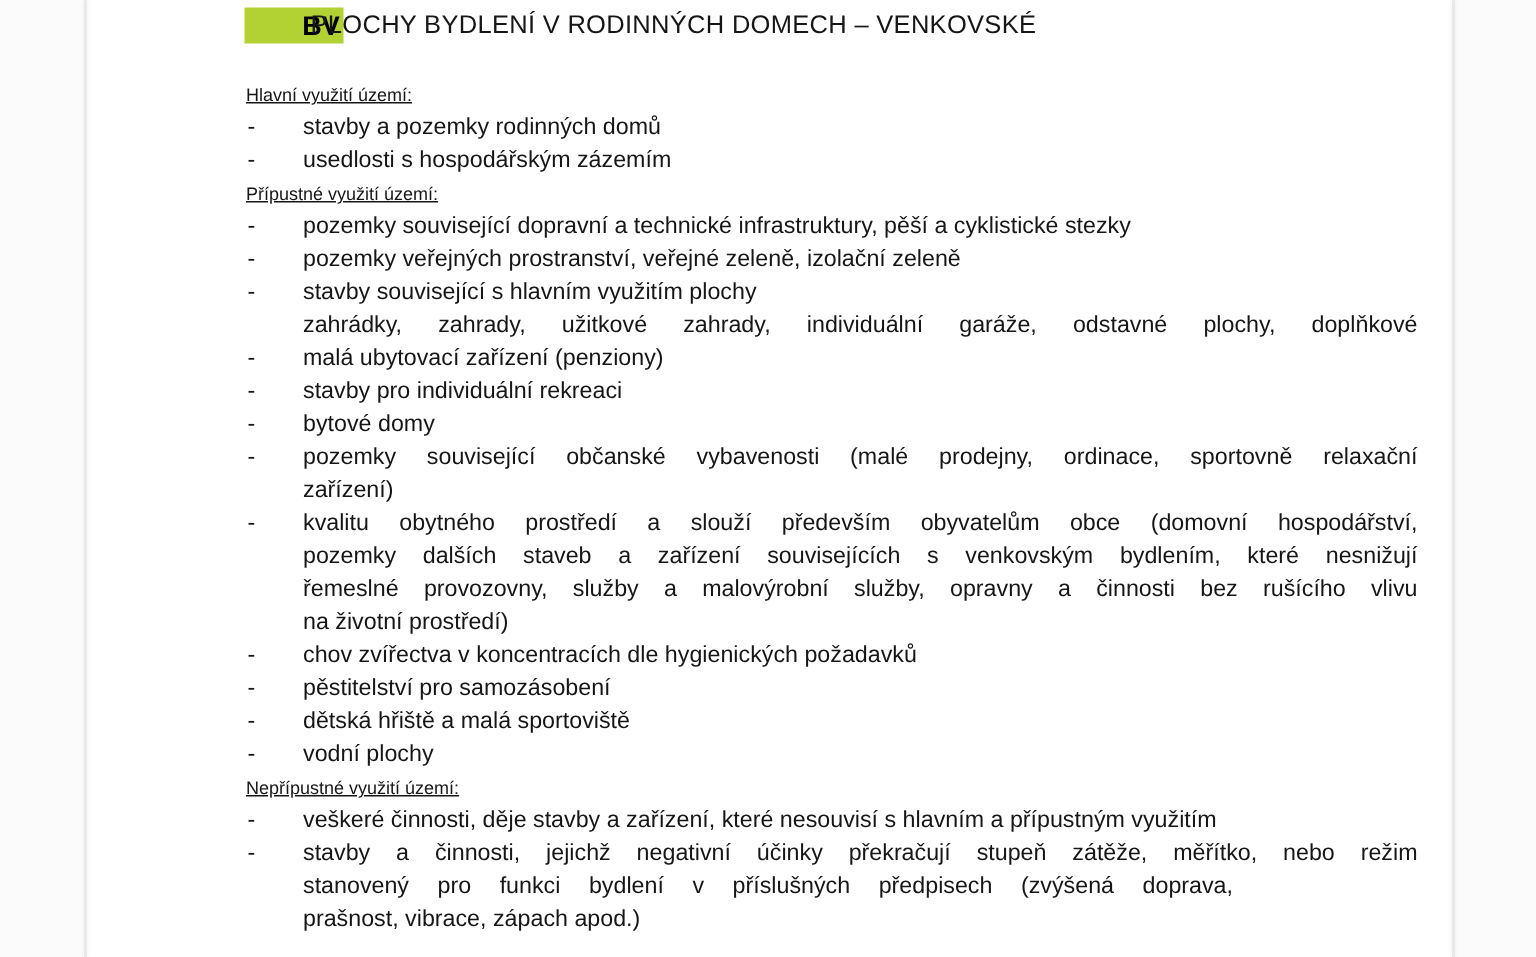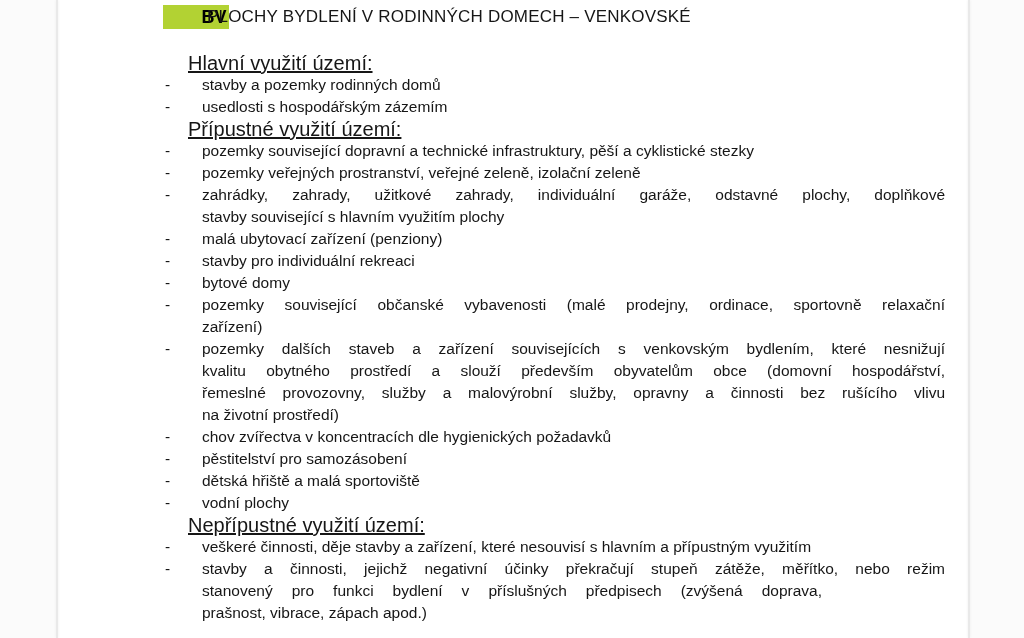--- a/index.html
+++ b/index.html
@@ -12,21 +12,21 @@
   .edge-right{left:968px;box-shadow:0 0 3px #ececec;}
 
   .title-row{position:absolute;left:0;top:0;width:1024px;height:40px;}
   .badge{position:absolute;left:163px;top:5px;width:30px;height:24px;
          background:var(--badge-bg,#b2d233);color:#000;font-weight:bold;
          font-size:18px;line-height:24px;text-align:center;display:inline-block;padding-left:36px;}
   .title{position:absolute;left:207px;top:7px;margin:0;font-size:17px;font-weight:normal;
          color:var(--text,#161616);letter-spacing:.2px;white-space:nowrap;}
 
   .doc-body{position:absolute;left:164px;top:52px;width:781px;color:var(--text,#161616);}
-  .heading{line-height:22px;font-size:20px;margin-left:24px;}
+  .heading{line-height:22px;font-size:12px;}
   .heading span{text-decoration:underline;}
   .bullet{position:relative;padding-left:21px;}
   .dash{position:absolute;left:1px;top:0;line-height:22px;font-size:15.5px;}
   .line{line-height:22px;font-size:15.5px;white-space:normal;margin-left:17px;}
   .just{text-align:justify;text-align-last:justify;}
 
   .logo{position:absolute;left:805px;top:571px;width:207px;height:67px;background:#fff;z-index:5;overflow:hidden;}
   .gmark{position:absolute;left:9px;top:6px;width:27px;height:27px;}
   .gbar{position:absolute;left:29px;top:11px;width:7px;height:45px;background:var(--logo-bar,#8a8a8a);}
   .tagline{position:absolute;left:45px;top:4px;font-size:19px;color:var(--logo-gray,#8d8d8d);
@@ -64,44 +64,44 @@
       <div class="bullet">
         <span class="dash">-</span>
         <div class="line">pozemky související dopravní a technické infrastruktury, pěší a cyklistické stezky</div>
       </div>
       <div class="bullet">
         <span class="dash">-</span>
         <div class="line">pozemky veřejných prostranství, veřejné zeleně, izolační zeleně</div>
       </div>
       <div class="bullet">
         <span class="dash">-</span>
+        <div class="line">stavby související s hlavním využitím plochy</div>
         <div class="line just">zahrádky, zahrady, užitkové zahrady, individuální garáže, odstavné plochy, doplňkové</div>
-        <div class="line">stavby související s hlavním využitím plochy</div>
       </div>
       <div class="bullet">
         <span class="dash">-</span>
         <div class="line">malá ubytovací zařízení (penziony)</div>
       </div>
       <div class="bullet">
         <span class="dash">-</span>
         <div class="line">stavby pro individuální rekreaci</div>
       </div>
       <div class="bullet">
         <span class="dash">-</span>
         <div class="line">bytové domy</div>
       </div>
       <div class="bullet">
         <span class="dash">-</span>
         <div class="line just">pozemky související občanské vybavenosti (malé prodejny, ordinace, sportovně relaxační</div>
         <div class="line">zařízení)</div>
       </div>
       <div class="bullet">
         <span class="dash">-</span>
+        <div class="line just">kvalitu obytného prostředí a slouží především obyvatelům obce (domovní hospodářství,</div>
         <div class="line just">pozemky dalších staveb a zařízení souvisejících s venkovským bydlením, které nesnižují</div>
-        <div class="line just">kvalitu obytného prostředí a slouží především obyvatelům obce (domovní hospodářství,</div>
         <div class="line just">řemeslné provozovny, služby a malovýrobní služby, opravny a činnosti bez rušícího vlivu</div>
         <div class="line">na životní prostředí)</div>
       </div>
       <div class="bullet">
         <span class="dash">-</span>
         <div class="line">chov zvířectva v koncentracích dle hygienických požadavků</div>
       </div>
       <div class="bullet">
         <span class="dash">-</span>
         <div class="line">pěstitelství pro samozásobení</div>

